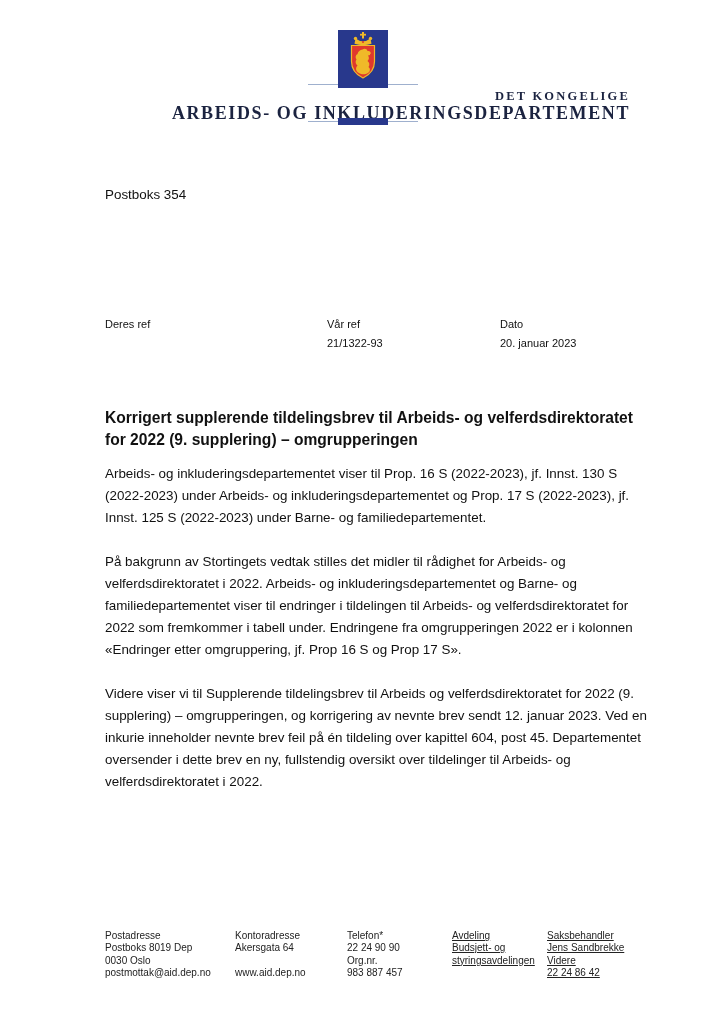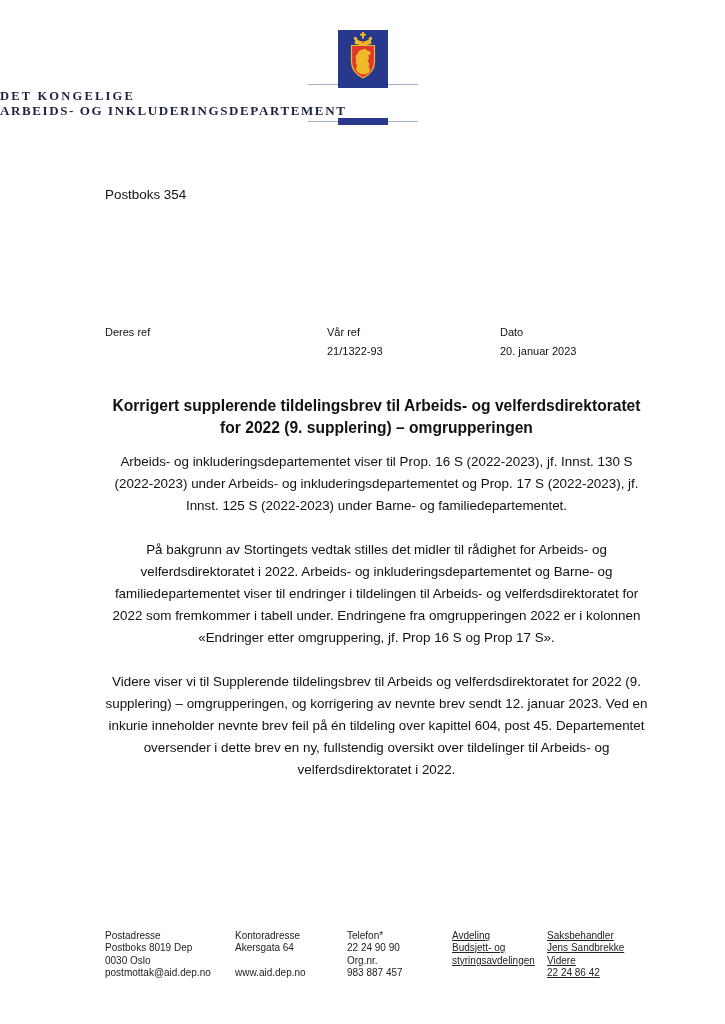--- a/index.html
+++ b/index.html
@@ -23,46 +23,46 @@
     margin: 0 auto;
   }
 
   
   .emblem { position: absolute; left: 338px; top: 30px; width: 50px; height: 58px; z-index: 2; }
   .lh-rule { position: absolute; left: 308px; width: 110px; height: 1px; background: var(--rule-blue); z-index: 1; }
   .lh-rule-upper { top: 84px; }
   .lh-rule-lower { top: 121px; }
   .banner-tab { position: absolute; left: 338px; top: 118px; width: 50px; height: 7px; background: var(--banner-blue); z-index: 2; }
   .dept {
-    position: absolute; left: 0; width: 630px; text-align: left;
+    position: absolute; left: 0; width: 630px; text-align: right;
     font-family: "Liberation Serif", serif; font-weight: bold;
     color: var(--letterhead-navy); z-index: 2;
   }
   .dept-line1 { top: 89px; font-size: 12.5px; letter-spacing: 2.2px; }
-  .dept-line2 { top: 103px; font-size: 13px; letter-spacing: 1.6px; }
+  .dept-line2 { top: 103px; font-size: 18px; letter-spacing: 1.6px; }
 
   .em-banner { fill: var(--banner-blue); }
   .em-gold-fill { fill: var(--emblem-gold); }
   .em-red-fill { fill: var(--shield-red); }
   .em-shield { fill: var(--shield-red); stroke: var(--emblem-gold); stroke-width: 1.2px; }
   .em-axe { stroke: var(--emblem-gold); stroke-width: 1.1px; fill: none; }
 
   
   .recipient { position: absolute; left: 105px; top: 184px; font-size: 13.4px; line-height: 21px; }
 
   
-  .ref-label, .ref-value { position: absolute; font-size: 11px; line-height: 13px; margin-top: 8px; }
+  .ref-label, .ref-value { position: absolute; font-size: 11px; line-height: 13px; }
   .ref-label { top: 318px; }
   .ref-value { top: 337px; }
   .ref-x-deres { left: 105px; }
   .ref-x-var  { left: 327px; }
   .ref-x-dato { left: 500px; }
 
   
-  .main { position: absolute; left: 105px; top: 395px; width: 543px; text-align: center; }
+  .main { position: absolute; left: 105px; top: 407px; width: 543px; }
   .main h1 { font-size: 15.6px; line-height: 22px; margin: 0 0 12px 0; font-weight: bold; }
   .main p  { font-size: 13.4px; line-height: 22px; margin: 0 0 22px 0; }
 
   
   .footer { position: absolute; top: 930px; left: 0; width: 725px; font-size: 10px; line-height: 12.4px; color: var(--footer-text); }
   .ft-col { position: absolute; top: 0; }
   .ft-col .ln { min-height: 12.4px; white-space: nowrap; }
   .ft-c1 { left: 105px; } .ft-c2 { left: 235px; } .ft-c3 { left: 347px; }
   .ft-c4 { left: 452px; text-decoration: underline; } .ft-c5 { left: 547px; text-decoration: underline; }
 </style>

